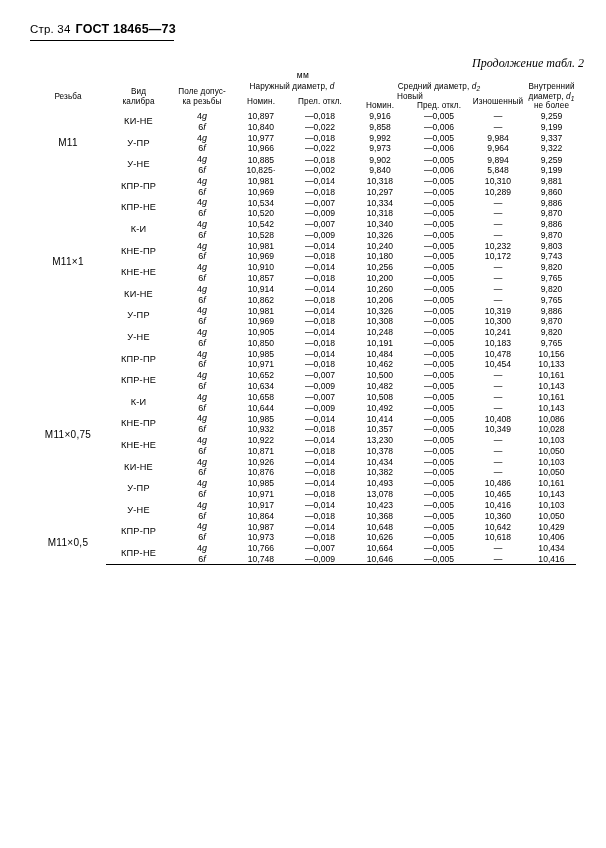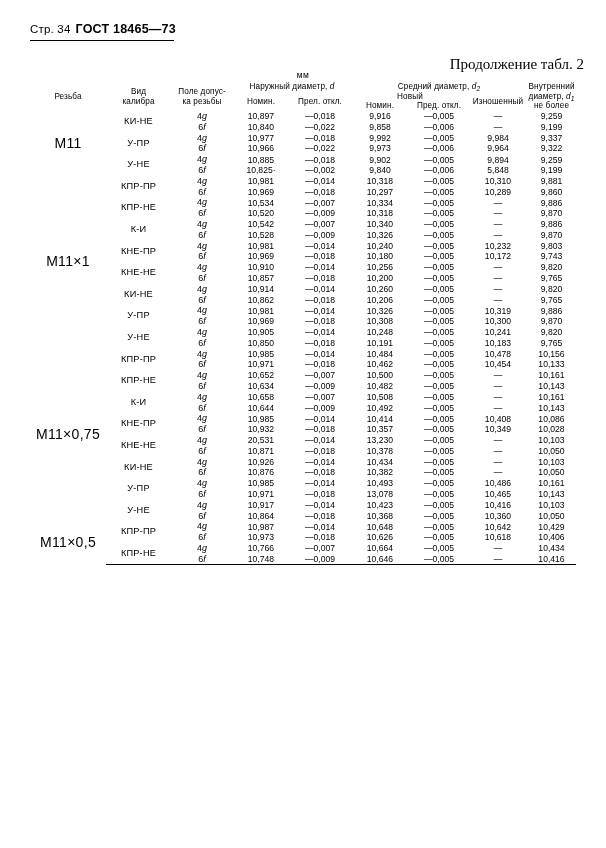--- a/index.html
+++ b/index.html
@@ -52,21 +52,22 @@
     width: 144px;
     height: 0;
     border-top: 1.6px solid #000;
   }
 
   
   .contcap {
     position: absolute;
     right: 22px;
     top: 56px;
-    font-size: 15px;
+    font-style: italic;
+    font-size: 12px;
     white-space: nowrap;
   }
 
   
   .unit {
     position: absolute;
     left: 0;
     top: 70px;
     width: 606px;
     text-align: center;
@@ -123,21 +124,21 @@
     line-height: 1.24;
     padding: 4px 1px 4px;
     white-space: nowrap;
   }
   .bd.two { line-height: 1.22; }
   .gauge {
     font-size: 9.2px;
     letter-spacing: .2px;
   }
   .thread {
-    font-size: 14px;
+    font-size: 10px;
     letter-spacing: .3px;
   }
   .tolfield {
     font-size: 9px;
     line-height: 1.2;
     text-align: center;
   }
   .tolfield i {
     font-style: italic;
   }
@@ -629,21 +630,21 @@
             </td>
             <td class="bd two vl">
               <div>10,086</div>
               <div>10,028</div>
             </td>
           </tr>
           <tr>
             <td class="bd gauge vl row-sep">КНЕ-НЕ</td>
             <td class="bd tolfield vl">4<i>g</i><br>6<i>f</i></td>
             <td class="bd two vl">
-              <div>20,531</div>
+              <div>10,922</div>
               <div>10,871</div>
             </td>
             <td class="bd two vl">
               <div>—0,014</div>
               <div>—0,018</div>
             </td>
             <td class="bd two vl">
               <div>13,230</div>
               <div>10,378</div>
             </td>

